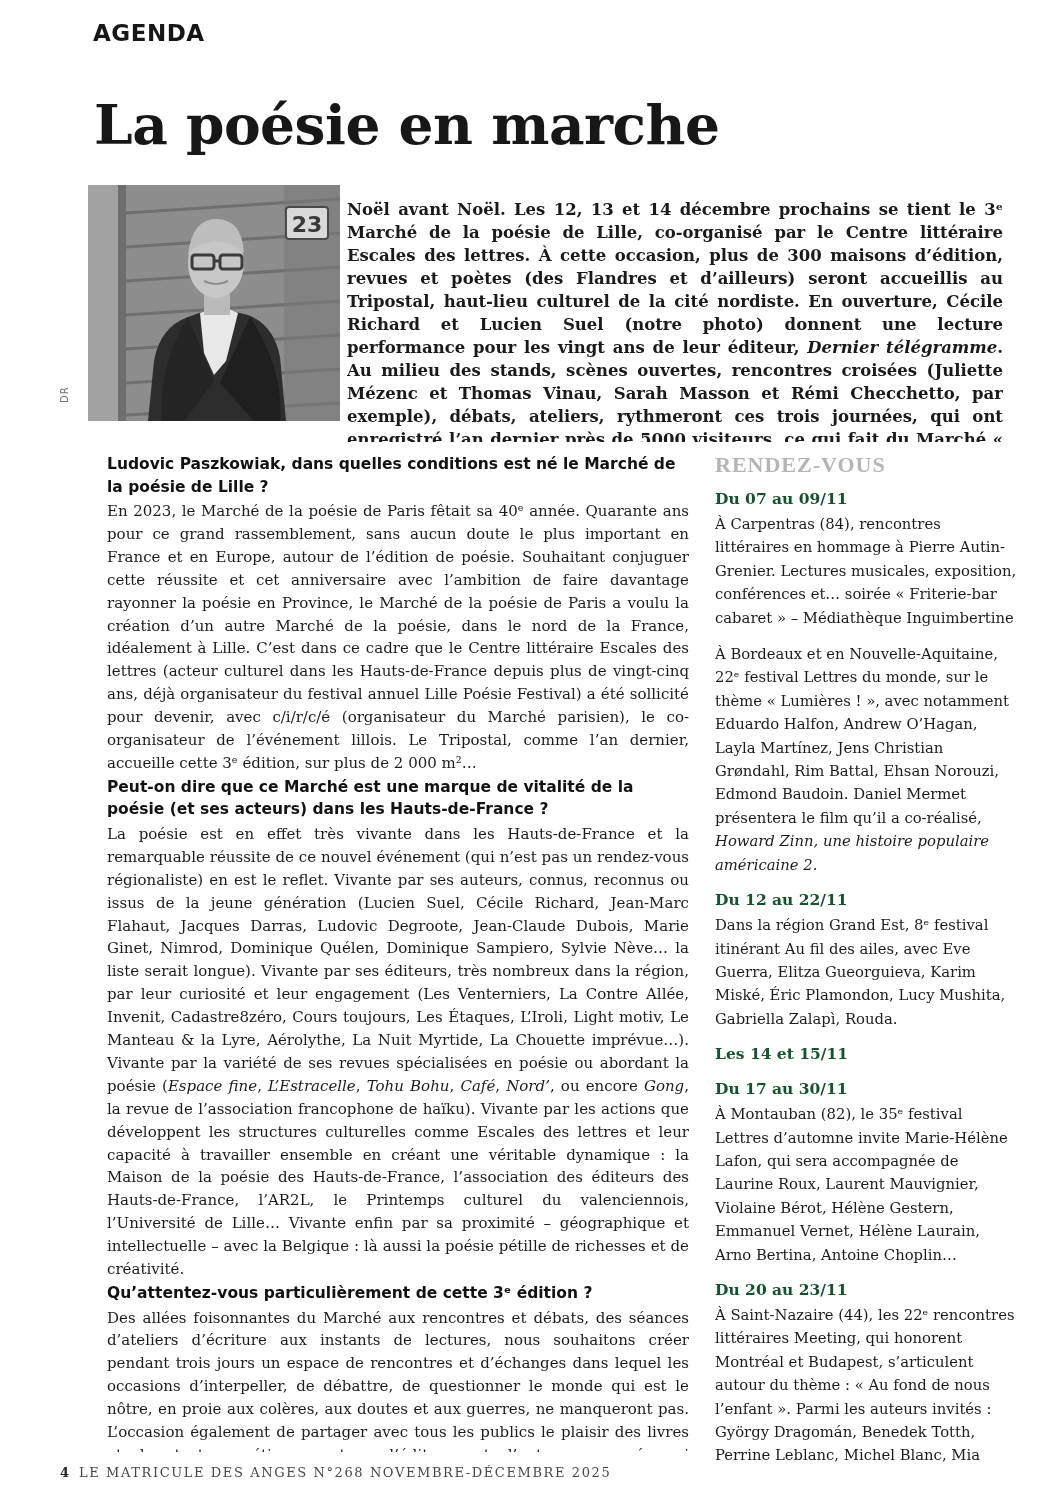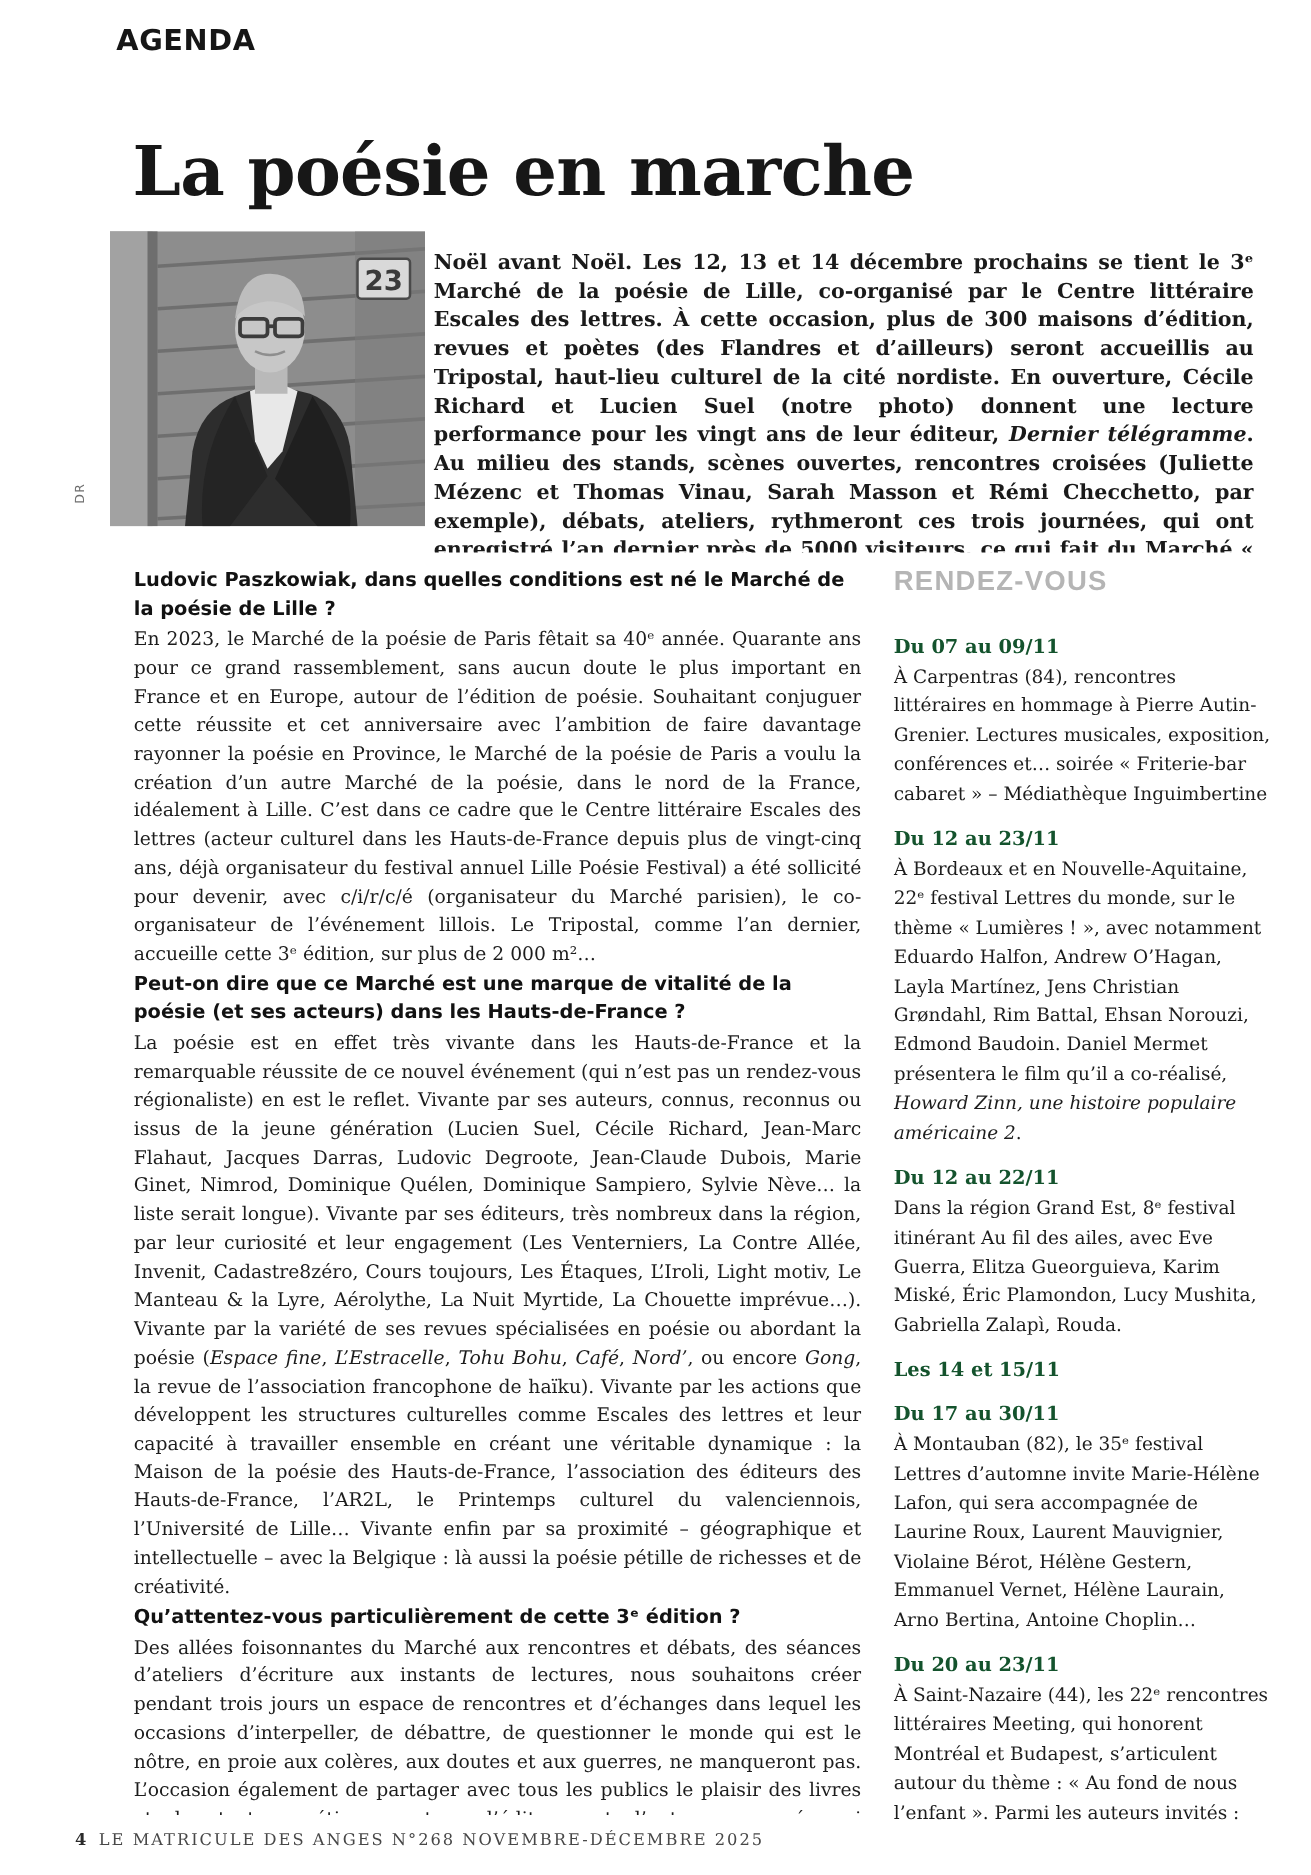--- a/index.html
+++ b/index.html
@@ -19,21 +19,21 @@
     font-family: "DejaVu Sans", sans-serif;
     font-weight: bold; font-size: 23px; letter-spacing: 0.5px;
     color: #161616;
   }
 
   
   .title {
     position: absolute; left: 90px; top: 88px;
     font-family: "DejaVu Serif", serif;
     font-weight: bold; font-size: 55px; letter-spacing: -0.5px;
-    color: #171717; margin: 16px;
+    color: #171717; margin: 4px;
   }
 
   
   .hero { position: absolute; left: 88px; top: 185px; width: 915px; }
   .photo-wrap { position: absolute; left: 0; top: 0; width: 252px; height: 220px; }
   .photo-wrap svg { display: block; }
   .photo-credit {
     position: absolute; left: -18px; bottom: 2px;
     transform: rotate(-90deg); transform-origin: left bottom;
     font-family: "DejaVu Sans", sans-serif; font-size: 10px; color: #6f6f6f;
@@ -59,23 +59,23 @@
   .qa-answer {
     font-size: 15px; line-height: 22.9px; text-align: justify;
     margin: 0; color: #1c1c1c;
   }
 
   .col-side {
     position: absolute; left: 608px; top: 0; width: 304px; height: 1010px;
     overflow: hidden;
   }
   .side-title {
-    font-family: Liberation Sans, sans-serif; font-weight: bold;
+    font-family: Liberation Serif, serif; font-weight: bold;
     font-size: 22px; letter-spacing: 1px; color: #b5b5b5;
-    margin: 0 0 28px 0;
+    margin: 0 0 10px 0;
   }
   .event { margin-bottom: 13px; }
   .event-date {
     font-weight: bold; font-size: 15.5px; line-height: 22px; color: #14532d;
     margin: 0 0 2px 0;
   }
   .event-text {
     font-size: 14.8px; line-height: 23.4px; color: #1c1c1c; margin: 0;
   }
 
@@ -153,21 +153,20 @@
     </div>
 
     <div class="col-side">
       <h2 class="side-title">RENDEZ-VOUS</h2>
 
       <div class="event">
         <p class="event-date">Du 07 au 09/11</p>
         <p class="event-text">À Carpentras (84), rencontres littéraires en hommage à Pierre Autin-Grenier. Lectures musicales, exposition, conférences et… soirée « Friterie-bar cabaret » – Médiathèque Inguimbertine</p>
       </div>
       <div class="event">
-        <p class="event-date">Du 12 au 23/11</p>
         <p class="event-text">À Bordeaux et en Nouvelle-Aquitaine, 22ᵉ festival Lettres du monde, sur le thème « Lumières ! », avec notamment Eduardo Halfon, Andrew O’Hagan, Layla Martínez, Jens Christian Grøndahl, Rim Battal, Ehsan Norouzi, Edmond Baudoin. Daniel Mermet présentera le film qu’il a co-réalisé, <i>Howard Zinn, une histoire populaire américaine 2</i>.</p>
       </div>
       <div class="event">
         <p class="event-date">Du 12 au 22/11</p>
         <p class="event-text">Dans la région Grand Est, 8ᵉ festival itinérant Au fil des ailes, avec Eve Guerra, Elitza Gueorguieva, Karim Miské, Éric Plamondon, Lucy Mushita, Gabriella Zalapì, Rouda.</p>
       </div>
       <div class="event">
         <p class="event-date">Les 14 et 15/11</p>
       </div>
       <div class="event">

